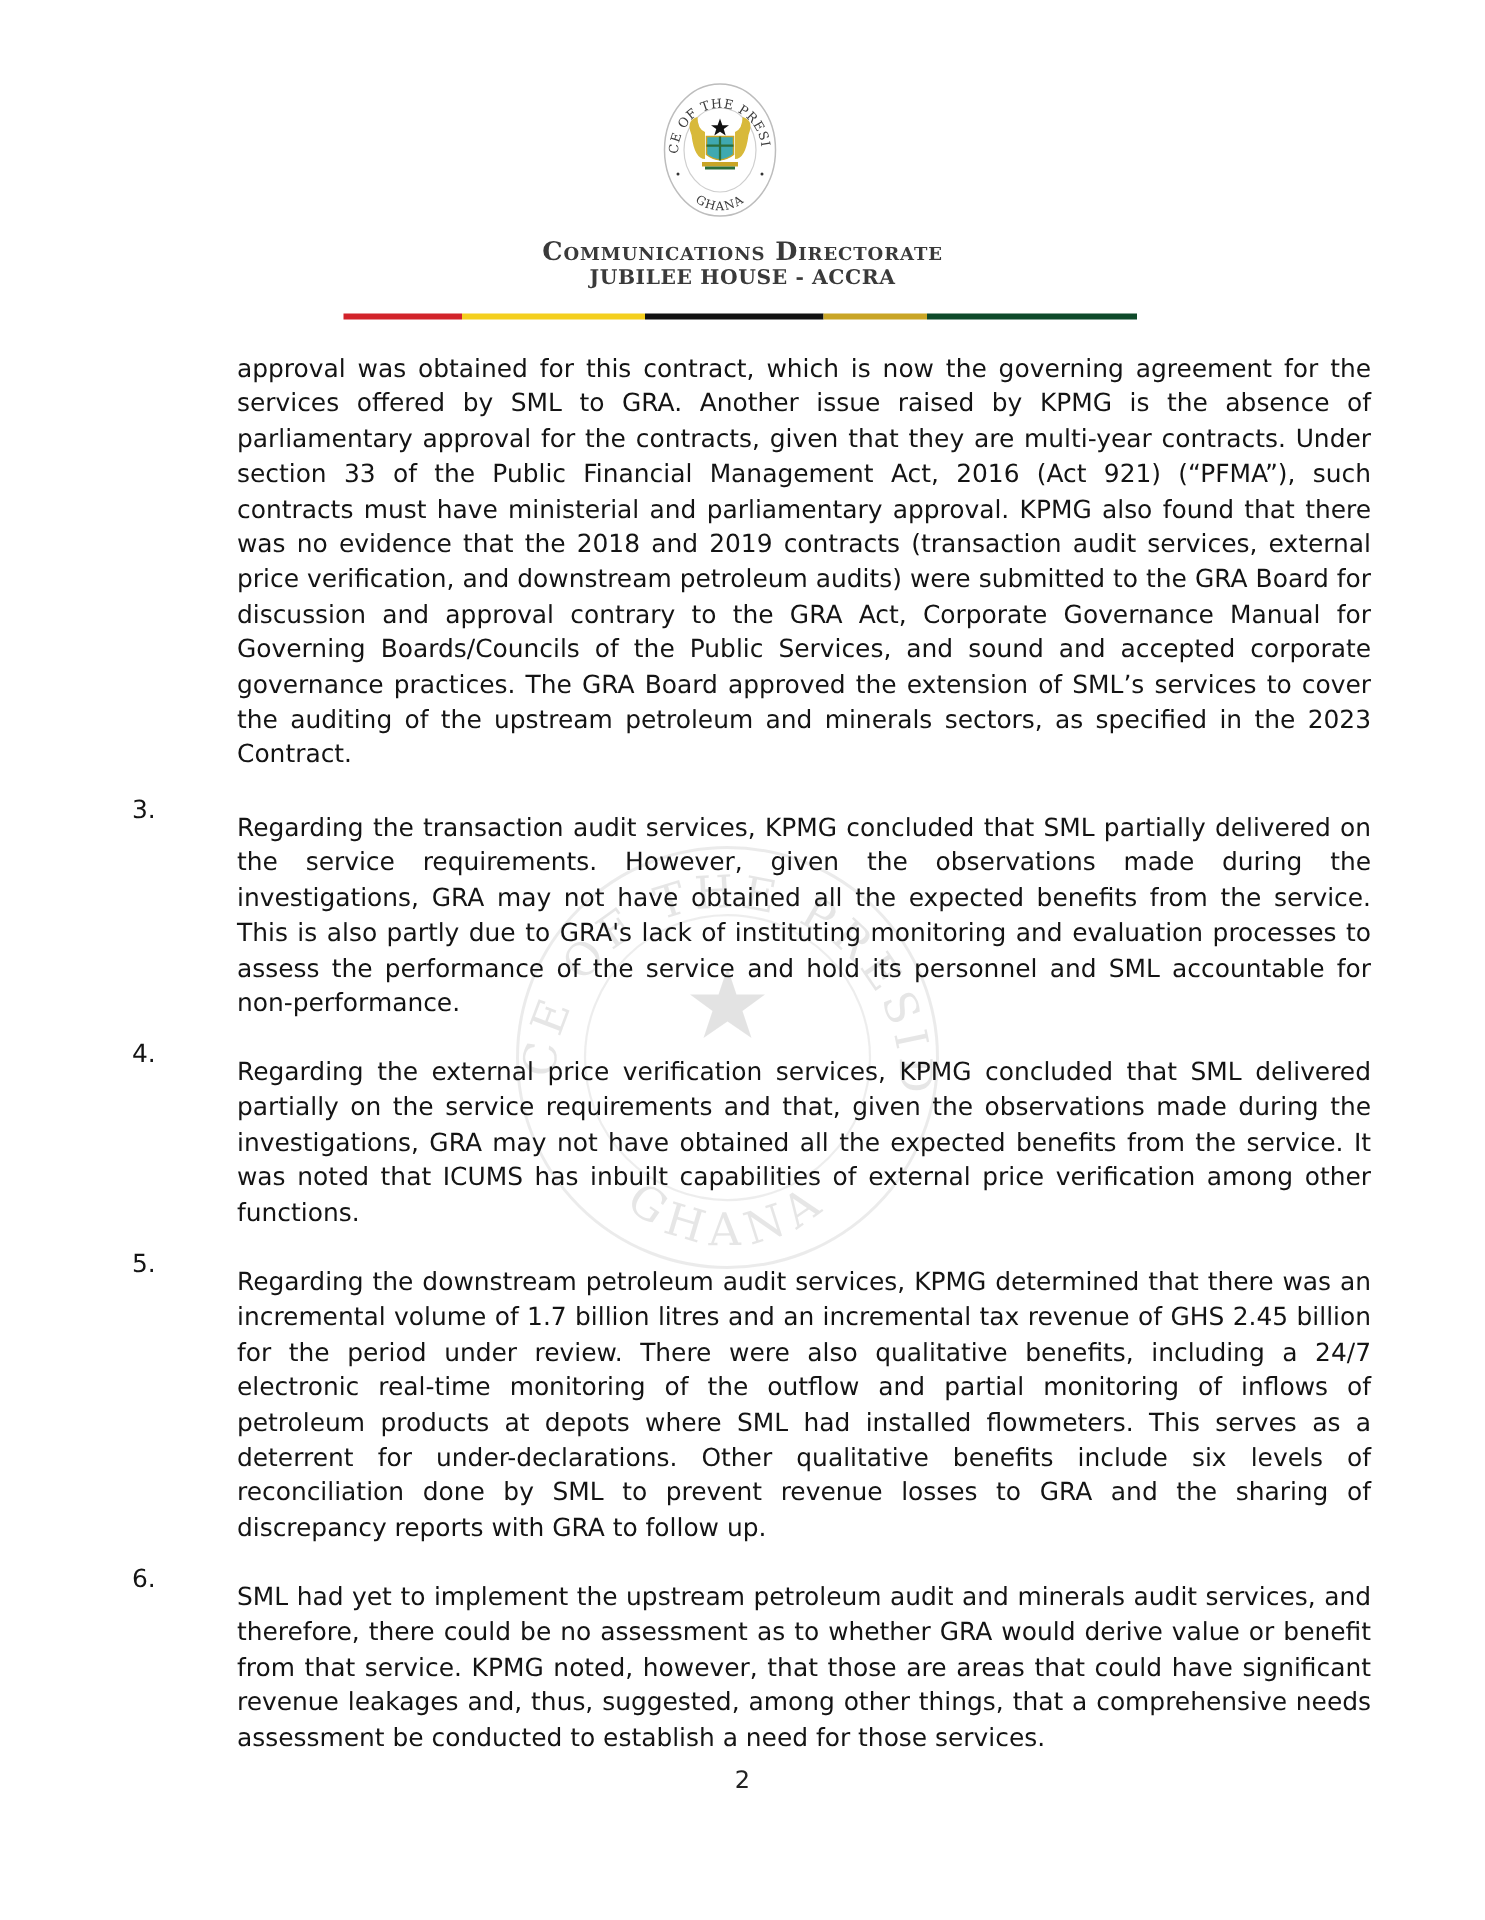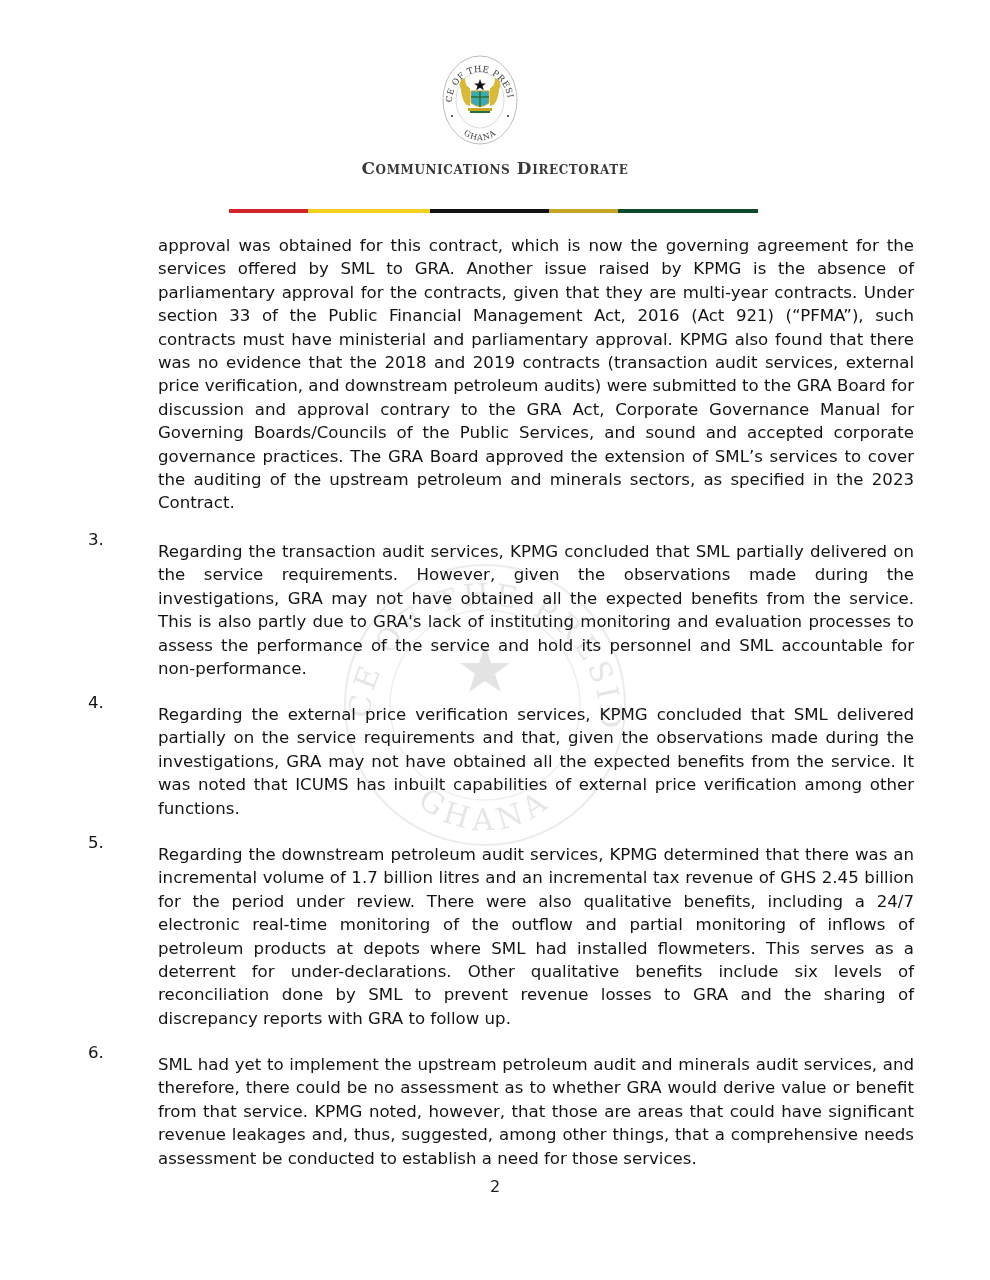--- a/index.html
+++ b/index.html
@@ -51,20 +51,21 @@
     <path d="M 58 40 Q 62 30 54 28 Q 54 36 49 38 L 49 56 Q 56 56 58 40 Z" fill="#d8b93a"></path>
     <polygon points="39,29 40.6,33.5 45,33.5 41.5,36 42.8,40.4 39,37.8 35.2,40.4 36.5,36 33,33.5 37.4,33.5" fill="#111"></polygon>
     <path d="M 30 41 L 48 41 L 48 53 Q 39 60 30 53 Z" fill="#3fa9b0" stroke="#c9a526" stroke-width="1"></path>
     <line x1="39" y1="41" x2="39" y2="57" stroke="#2c6e3a" stroke-width="1.5"></line>
     <line x1="30" y1="47" x2="48" y2="47" stroke="#2c6e3a" stroke-width="1.5"></line>
     <rect x="27" y="58" width="24" height="3" fill="#c9a526"></rect>
     <rect x="29" y="61" width="20" height="2" fill="#2c6e3a"></rect>
   </svg>
 
   <div class="hdr-title t1">Communications Directorate</div>
+  <div class="hdr-title t2">JUBILEE HOUSE - ACCRA</div>
 
   <div class="stripe">
     <span style="width:79px;background:#d2232a;"></span>
     <span style="width:122px;background:#f4cf1e;"></span>
     <span style="width:119px;background:#111111;"></span>
     <span style="width:69px;background:#c9a526;"></span>
     <span style="width:140px;background:#0f4a2a;"></span>
   </div>
 
   <svg class="watermark" viewBox="0 0 310 310">

